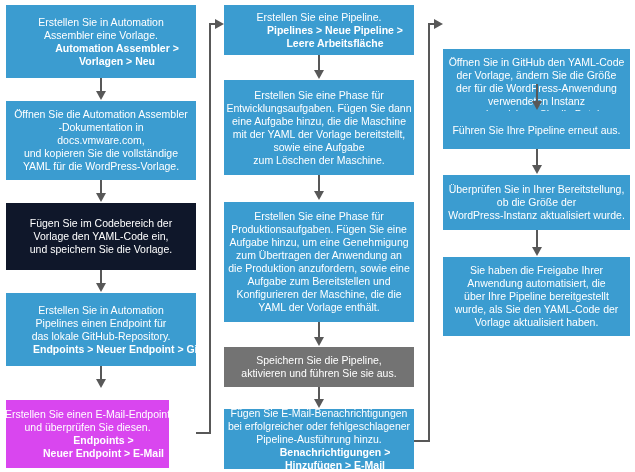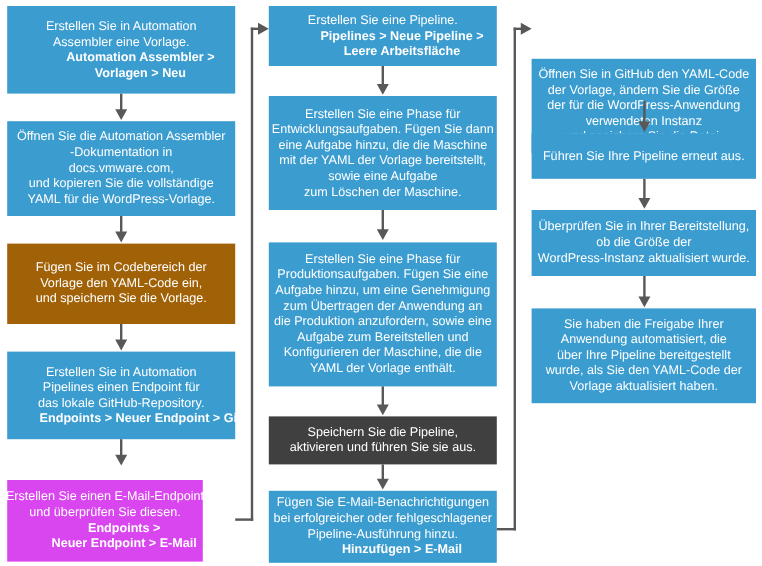--- a/index.html
+++ b/index.html
@@ -95,21 +95,21 @@
     <div class="node" style="left: 0px; top: 101px; width: 190px; height: 79px; background: rgb(59, 156, 208); color: rgb(255, 255, 255);">
         <span class="line">Öffnen Sie die Automation Assembler</span>
         <span class="line">-Dokumentation in</span>
         <span class="line">docs.vmware.com,</span>
         <span class="line">und kopieren Sie die vollständige</span>
         <span class="line">YAML für die WordPress-Vorlage.</span>
       </div>
 
     <div class="varrow" style="left: 94px; top: 180px; height: 14px; background: rgb(88, 88, 88);"></div>
 
-    <div class="node" style="left: 0px; top: 203px; width: 190px; height: 67px; background: #a16207; color: rgb(255, 255, 255);">
+    <div class="node" style="left: 0px; top: 203px; width: 190px; height: 67px; background: #0f172a; color: rgb(255, 255, 255);">
         <span class="line">Fügen Sie im Codebereich der</span>
         <span class="line">Vorlage den YAML-Code ein,</span>
         <span class="line">und speichern Sie die Vorlage.</span>
       </div>
 
     <div class="varrow" style="left: 94px; top: 270px; height: 14px; background: rgb(88, 88, 88);"></div>
 
     <div class="node" style="left: 0px; top: 293px; width: 190px; height: 73px; background: rgb(59, 156, 208); color: rgb(255, 255, 255);">
         <span class="line">Erstellen Sie in Automation</span>
         <span class="line">Pipelines einen Endpoint für</span>
@@ -153,31 +153,32 @@
         <span class="line">Aufgabe hinzu, um eine Genehmigung</span>
         <span class="line">zum Übertragen der Anwendung an</span>
         <span class="line">die Produktion anzufordern, sowie eine</span>
         <span class="line">Aufgabe zum Bereitstellen und</span>
         <span class="line">Konfigurieren der Maschine, die die</span>
         <span class="line">YAML der Vorlage enthält.</span>
       </div>
 
     <div class="varrow" style="left: 94px; top: 322px; height: 16px; background: rgb(88, 88, 88);"></div>
 
-    <div class="node" style="left: 0px; top: 347px; width: 190px; height: 40px; background: #404040; color: rgb(255, 255, 255);">
+    <div class="node" style="left: 0px; top: 347px; width: 190px; height: 40px; background: #737373; color: rgb(255, 255, 255);">
         <span class="line">Speichern Sie die Pipeline,</span>
         <span class="line">aktivieren und führen Sie sie aus.</span>
       </div>
 
     <div class="varrow" style="left: 94px; top: 387px; height: 13px; background: rgb(88, 88, 88);"></div>
 
     <div class="node" style="left: 0px; top: 409px; width: 190px; height: 60px; background: rgb(59, 156, 208); color: rgb(255, 255, 255);">
         <span class="line">Fügen Sie E-Mail-Benachrichtigungen</span>
         <span class="line">bei erfolgreicher oder fehlgeschlagener</span>
         <span class="line">Pipeline-Ausführung hinzu.</span>
+        <span class="line strong">Benachrichtigungen &gt;</span>
         <span class="line strong">Hinzufügen &gt; E-Mail</span>
       </div>
   </div>
 
   <div class="col col-right">
     <div class="node" style="left: 0px; top: 5px; width: 187px; height: 79px; background: rgb(59, 156, 208); color: rgb(255, 255, 255); margin-top: 44px;">
         <span class="line">Öffnen Sie in GitHub den YAML-Code</span>
         <span class="line">der Vorlage, ändern Sie die Größe</span>
         <span class="line">der für die WordPress-Anwendung</span>
         <span class="line">verwendeten Instanz</span>

